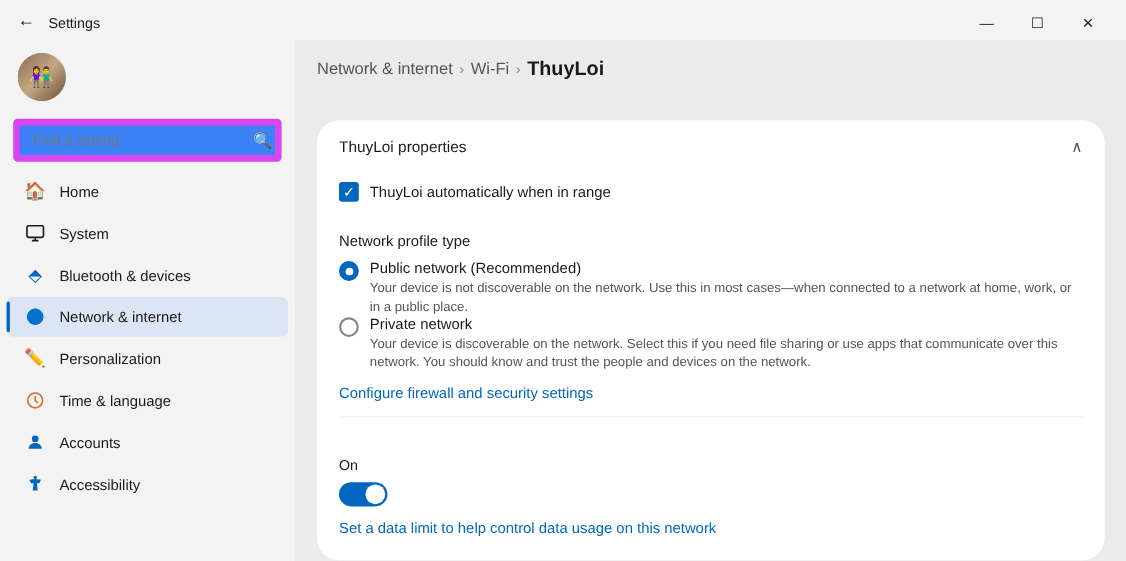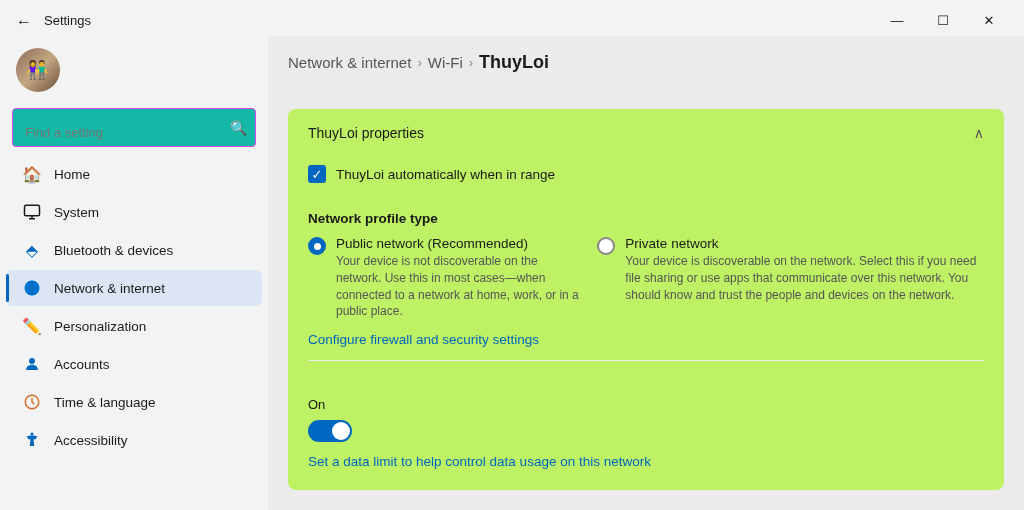--- a/index.html
+++ b/index.html
@@ -93,24 +93,24 @@
     }
     .user-info { display: flex; flex-direction: column; }
     .user-name { font-size: 13px; font-weight: 600; color: #1a1a1a; }
     .user-email { font-size: 11.5px; color: #555; }
     .search-box {
       margin: 0 12px 8px 12px;
       position: relative;
     }
     .search-input {
       width: 100%;
-      padding: 16px 32px 6px 12px;
-      border: 1px solid #d946ef;
+      padding: 6px 32px 6px 12px;
+      border: 6px solid #d946ef;
       border-radius: 4px;
-      background: #14b8a6;
+      background: #3b82f6;
       font-size: 13px;
       color: #333;
       outline: none;
     }
     .search-icon {
       position: absolute;
       right: 8px;
       top: 50%;
       transform: translateY(-50%);
       color: #666;
@@ -162,22 +162,22 @@
       color: #555;
       margin-bottom: 16px;
       display: flex;
       align-items: center;
       gap: 6px;
     }
     .breadcrumb .sep { color: #888; font-size: 13px; }
     .breadcrumb .current { font-weight: 700; color: #1a1a1a; font-size: 18px; }
     .breadcrumb .link { color: #555; cursor: pointer; font-size: 15px; }
     .settings-card {
-      background: #bef264;
-      border-radius: 8px;
+      background: #ffffff;
+      border-radius: 20px;
       padding: 0;
       overflow: hidden;
       margin-top: 36px;
     }
     .card-header {
       display: flex;
       align-items: center;
       justify-content: space-between;
       padding: 16px 20px;
       cursor: pointer;
@@ -209,23 +209,23 @@
       justify-content: center;
       flex-shrink: 0;
       cursor: pointer;
     }
     .checkbox-check { color: white; font-size: 13px; }
     .checkbox-label { font-size: 13.5px; color: #1a1a1a; }
     .section-label {
       font-size: 13.5px;
       color: #1a1a1a;
       margin-bottom: 10px;
-      font-weight: 700;
-    }
-    .radio-group { display: flex; flex-direction: row; gap: 12px; }
+      font-weight: 400;
+    }
+    .radio-group { display: flex; flex-direction: column; }
     .radio-option { display: flex; align-items: flex-start; gap: 10px; }
     .radio-btn {
       width: 18px;
       height: 18px;
       border-radius: 50%;
       border: 2px solid #0067c0;
       display: flex;
       align-items: center;
       justify-content: center;
       flex-shrink: 0;
@@ -345,35 +345,35 @@
           </svg>
       </span>
       <span>Network &amp; internet</span>
     </div>
     <div class="nav-item">
       <span class="nav-icon">✏️</span>
       <span>Personalization</span>
     </div>
     <div class="nav-item">
       <span class="nav-icon">
+        <svg width="18" height="18" viewBox="0 0 24 24" fill="none" stroke="#d4702a" stroke-width="2">
+            <circle cx="12" cy="12" r="9"></circle>
+            <path d="M12 7v5l3 3"></path>
+          </svg>
+      </span>
+      <span>Time &amp; language</span>
+    </div>
+    <div class="nav-item">
+      <span class="nav-icon">
         <svg width="18" height="18" viewBox="0 0 24 24" fill="#0067c0">
             <circle cx="12" cy="8" r="4"></circle>
             <path d="M4 20c0-4 3.6-7 8-7s8 3 8 7"></path>
           </svg>
       </span>
       <span>Accounts</span>
-    </div>
-    <div class="nav-item">
-      <span class="nav-icon">
-        <svg width="18" height="18" viewBox="0 0 24 24" fill="none" stroke="#d4702a" stroke-width="2">
-            <circle cx="12" cy="12" r="9"></circle>
-            <path d="M12 7v5l3 3"></path>
-          </svg>
-      </span>
-      <span>Time &amp; language</span>
     </div>
     <div class="nav-item">
       <span class="nav-icon">
         <svg width="18" height="18" viewBox="0 0 24 24" fill="#0067c0">
             <circle cx="12" cy="4" r="2"></circle>
             <path d="M12 6c-4 0-7 1-7 1l2 4h3l-1 9h6l-1-9h3l2-4s-3-1-7-1z"></path>
           </svg>
       </span>
       <span>Accessibility</span>
     </div>

